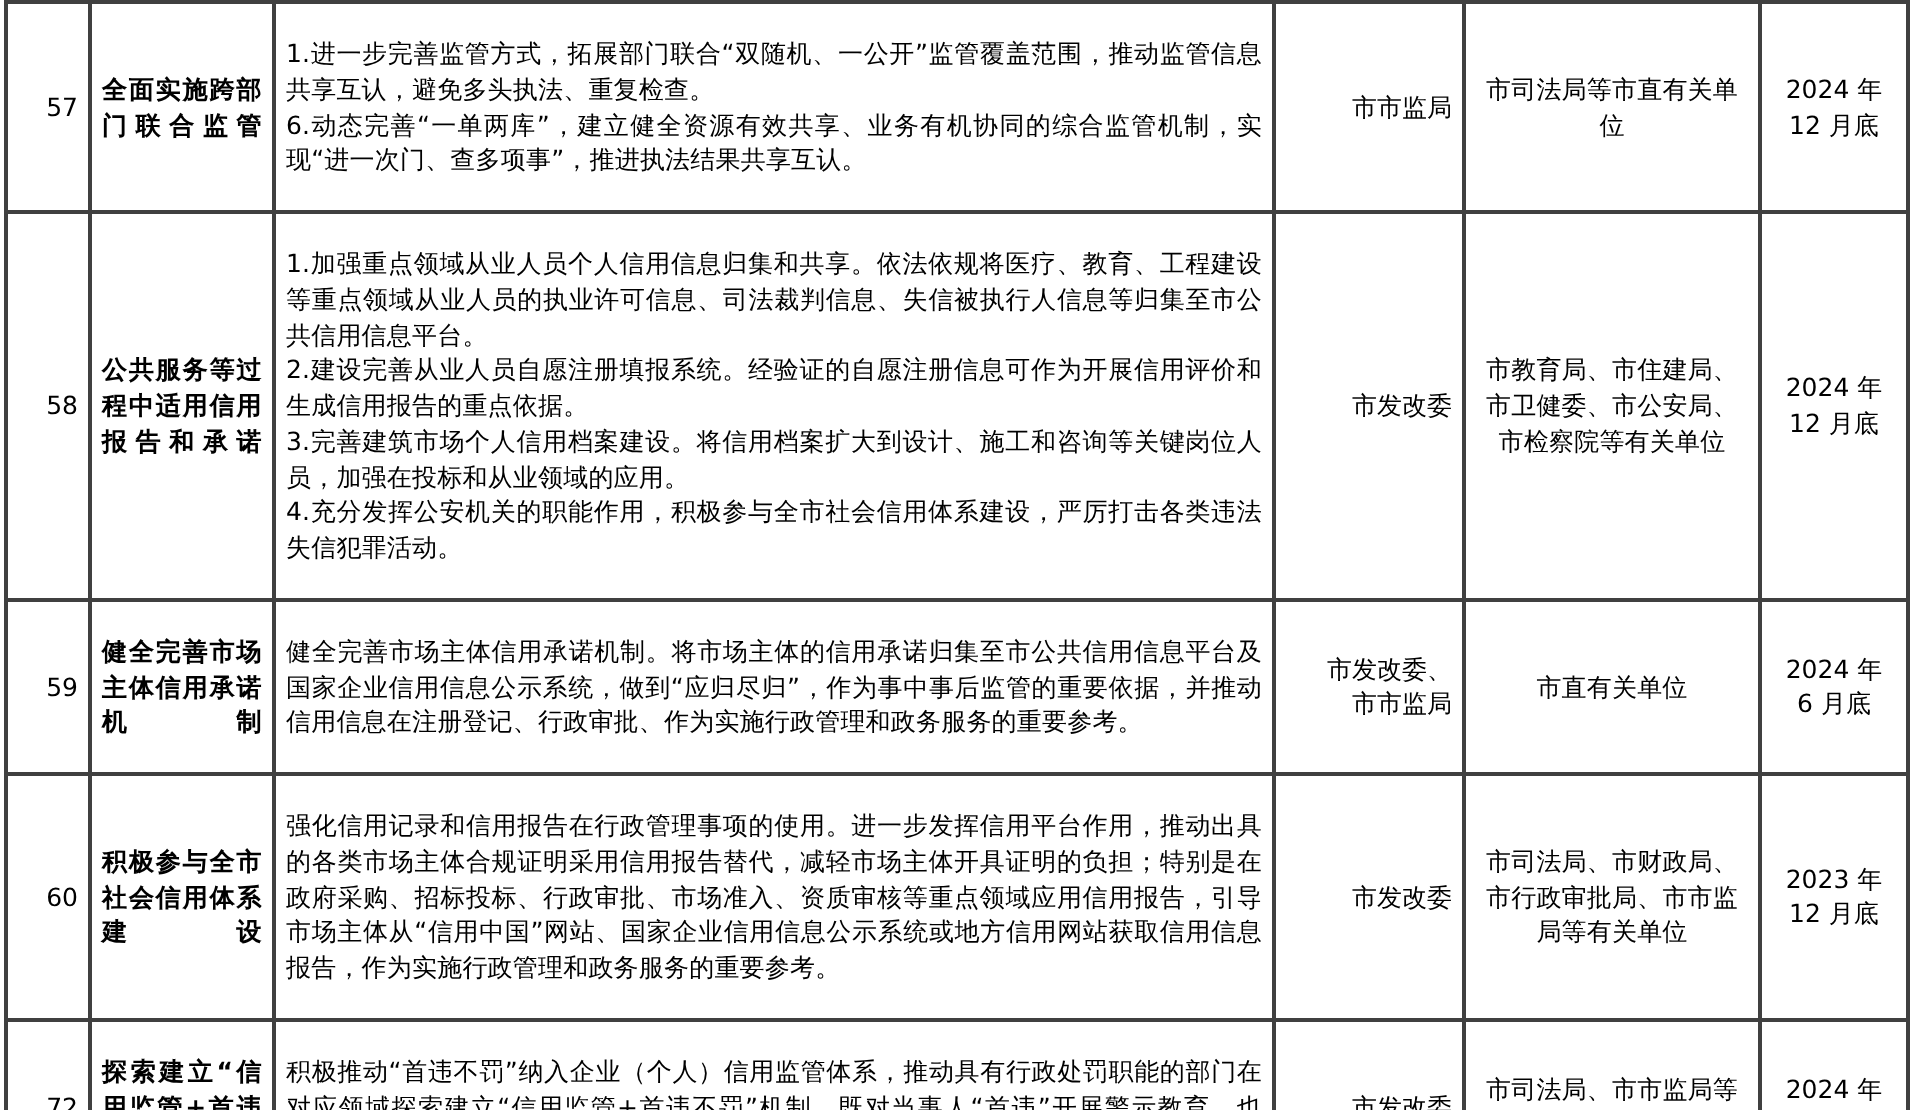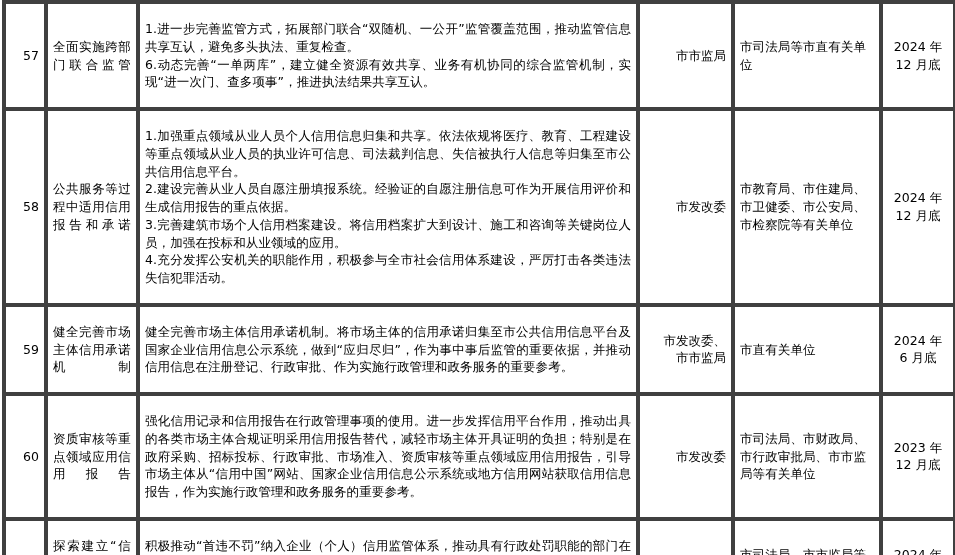--- a/index.html
+++ b/index.html
@@ -19,21 +19,21 @@
     overflow: hidden;
     position: relative;
   }
   table.doc-table {
     border-collapse: collapse;
     width: 951px;
     margin-left: 2px;
     table-layout: fixed;
   }
   table.doc-table td {
-    border: 4px solid #404040;
+    border: 2px solid #404040;
     vertical-align: middle;
     padding: 16px 5px;
     font-size: 12.5px;
     line-height: 1.42;
   }
   col.c-num    { width: 42px; }
   col.c-task   { width: 92px; }
   col.c-detail { width: 500px; }
   col.c-lead   { width: 95px; }
   col.c-coop   { width: 148px; }
@@ -65,29 +65,30 @@
   }
   .detail-line {
     display: block;
   }
   .time-line {
     display: block;
     text-align: center;
   }
   .coop-text {
     display: block;
-    text-align: left;
+    text-align: center;
     letter-spacing: 0.1px;
   }
   .lead-text {
     display: block;
     text-align: right;
   }
   .task-text {
     display: block;
+    font-weight: bold;
   }
 </style>
 </head>
 <body>
 
 <div class="sheet">
   <table class="doc-table">
     <colgroup>
       <col class="c-num">
       <col class="c-task">
@@ -159,21 +160,21 @@
         </td>
         <td class="time">
           <span class="time-line">2024 年</span>
           <span class="time-line">6 月底</span>
         </td>
       </tr>
 
       <tr>
         <td class="num">60</td>
         <td class="task">
-          <span class="task-text">资质审核等重点领域应用信用报告</span>
+          <span class="task-text">积极参与全市社会信用体系建设</span>
         </td>
         <td class="detail">
           <span class="detail-line">强化信用记录和信用报告在行政管理事项的使用。进一步发挥信用平台作用，推动出具的各类市场主体合规证明采用信用报告替代，减轻市场主体开具证明的负担；特别是在政府采购、招标投标、行政审批、市场准入、资质审核等重点领域应用信用报告，引导市场主体从“信用中国”网站、国家企业信用信息公示系统或地方信用网站获取信用信息报告，作为实施行政管理和政务服务的重要参考。</span>
         </td>
         <td class="lead">
           <span class="lead-text">市发改委</span>
         </td>
         <td class="coop">
           <span class="coop-text">市司法局、市财政局、市行政审批局、市市监局等有关单位</span>
         </td>

